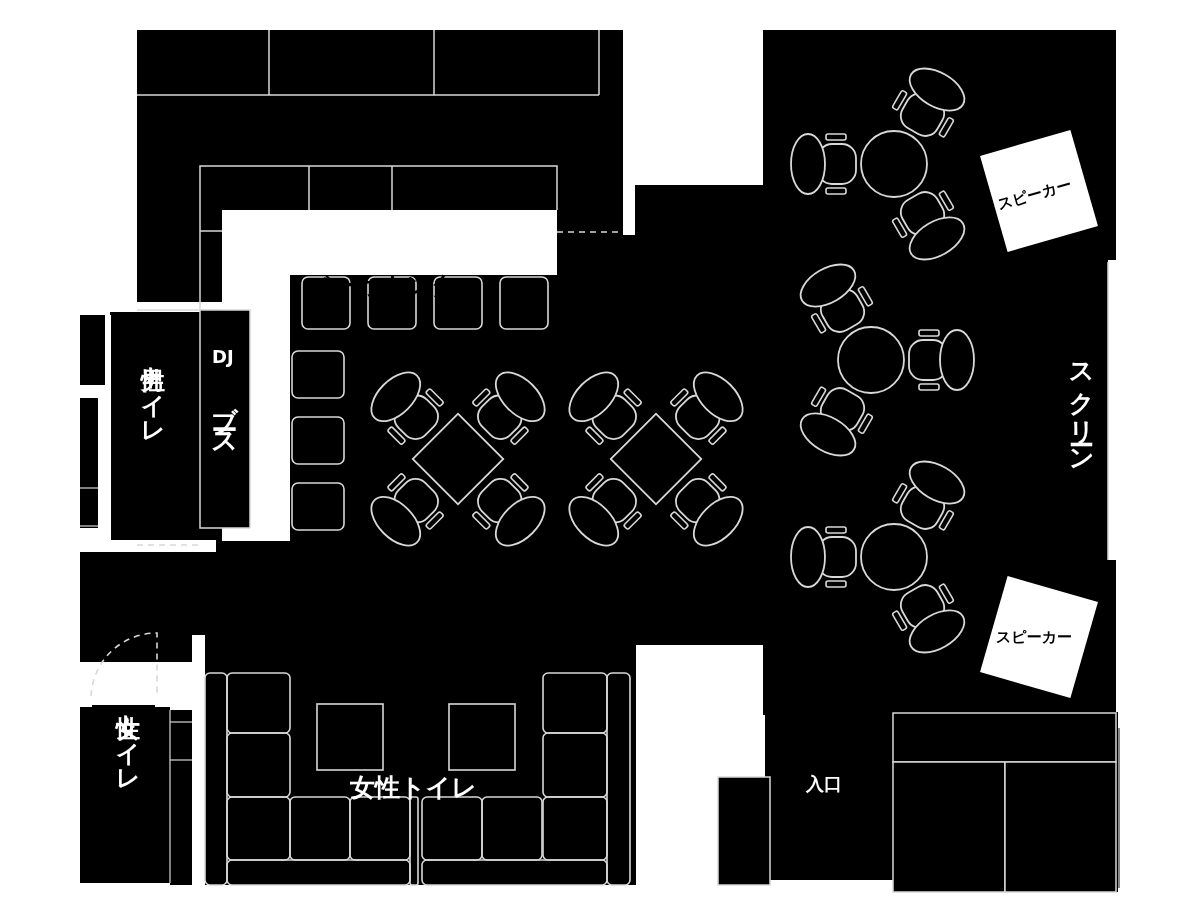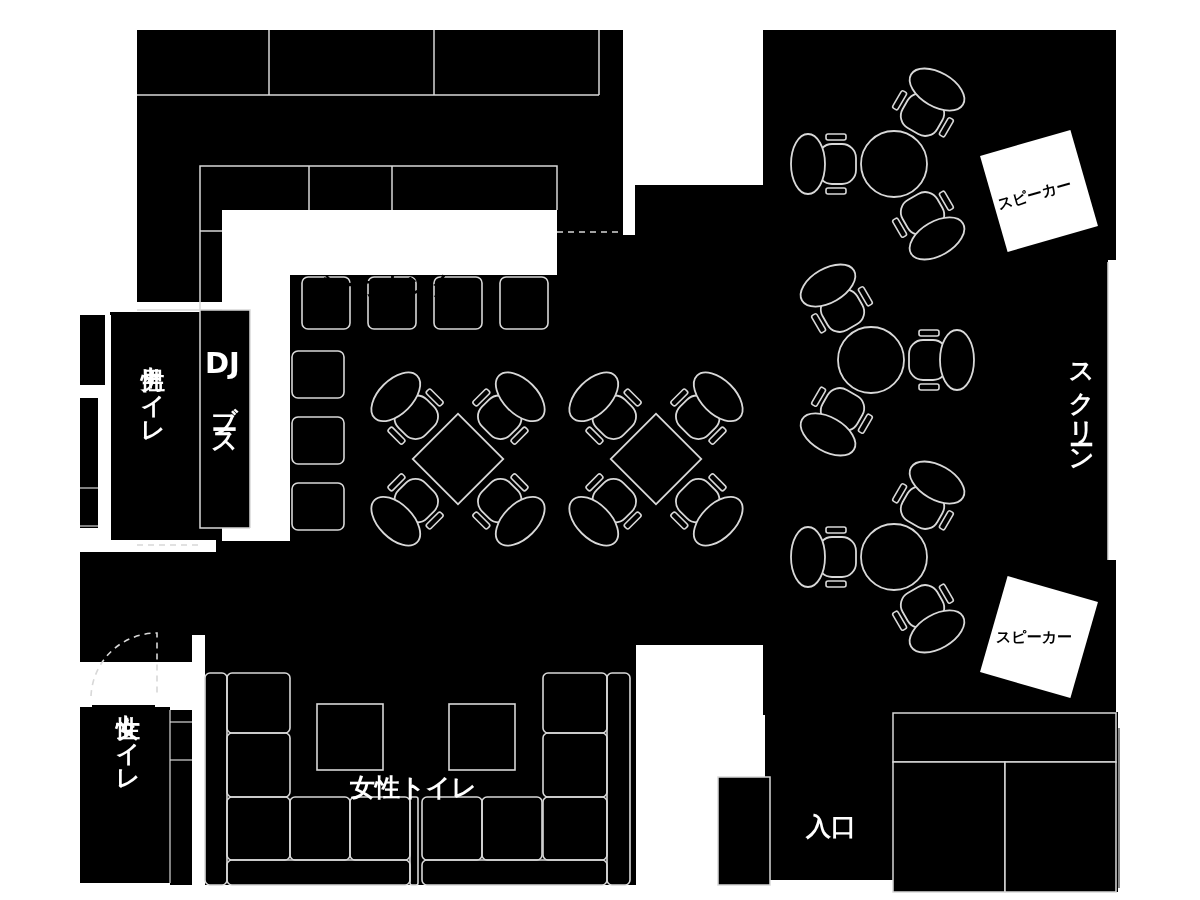--- a/index.html
+++ b/index.html
@@ -176,27 +176,27 @@
   <g fill="#000" stroke="#d8d8d8" stroke-width="1.5">
     <rect x="893" y="713" width="223" height="49"></rect>
     <rect x="893" y="762" width="112" height="130"></rect>
     <rect x="1005" y="762" width="111" height="130"></rect>
   </g>
   <line x1="1119" y1="728" x2="1119" y2="888" stroke="#888" stroke-width="2"></line>
 </svg>
 
 <div class="lbl black" style="left:304px; top:221px; font-size:25px;margin-top:48px;">バーカウンター</div>
 
-<div class="lbl white" style="left:205px; top:346px; font-size:29px;">DJ</div>
+<div class="lbl white" style="left:212px; top:346px; font-size:18px;">DJ</div>
 <div class="lbl white vert" style="left:208px; top:386px; font-size:26px;">ブース</div>
 
 <div class="lbl white vert" style="left:138px; top:350px; font-size:24px; line-height:30px;">男性トイレ</div>
 
 <div class="lbl white vert" style="left:113px; top:698px; font-size:24px; line-height:30px;">女性トイレ</div>
 
 <div class="lbl white" style="left:350px; top:771px; font-size:25px;">女性トイレ</div>
 
-<div class="lbl white" style="left:806px; top:772px; font-size:25px;margin-top:38px;">入口</div>
+<div class="lbl white" style="left:806px; top:772px; font-size:18px;">入口</div>
 
 <div class="lbl white vert" style="left:1066px; top:346px; font-size:25px; line-height:30px;">スクリーン</div>
 
 <div class="lbl black" style="left:996px; top:184px; font-size:15px; transform:rotate(-16deg); transform-origin:43px 8px;">スピーカー</div>
 <div class="lbl black" style="left:996px; top:628px; font-size:15px; transform:rotate(0deg);">スピーカー</div>
 
 </body></html>

